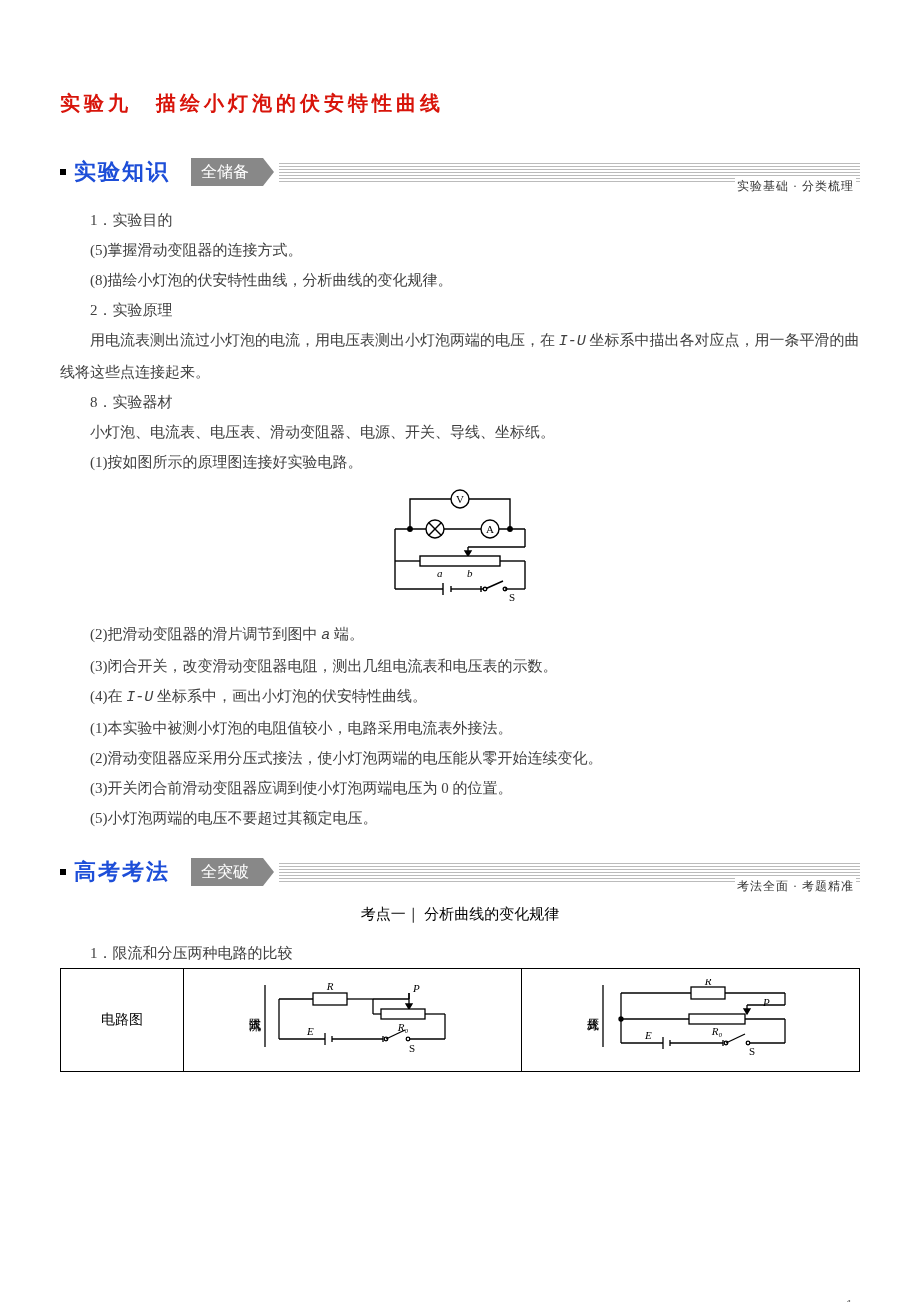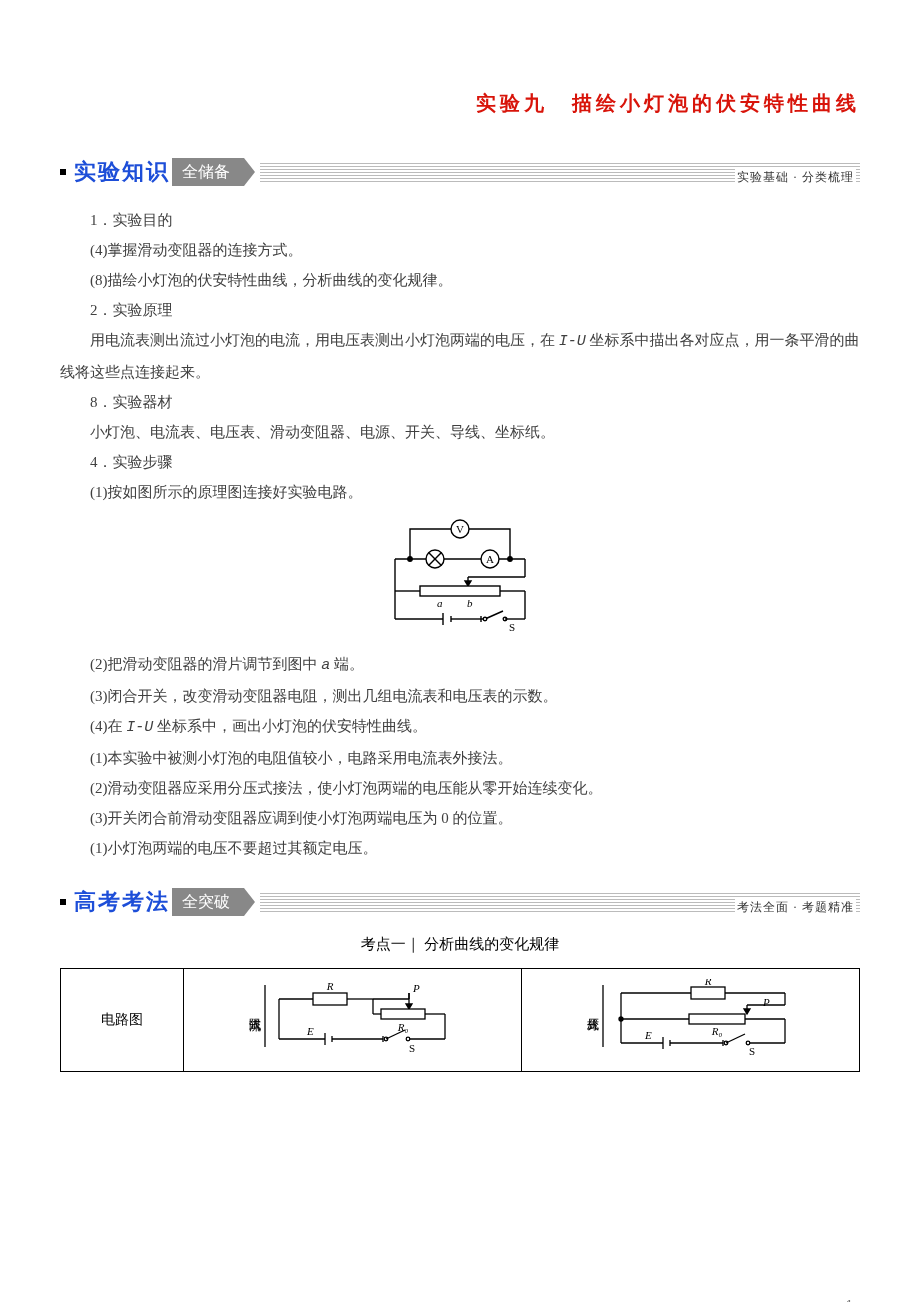--- a/index.html
+++ b/index.html
@@ -8,21 +8,21 @@
     font-family: "SimSun", "宋体", serif;
     background: #fff;
     width: 920px;
   }
   .page {
     padding: 90px 60px 40px 60px;
     position: relative;
     min-height: 1200px;
   }
   .title {
-    text-align: right;
+    text-align: left;
     color: #d8140a;
     font-size: 20px;
     font-weight: bold;
     letter-spacing: 4px;
     margin-bottom: 40px;
     font-family: "SimHei", "黑体", sans-serif;
   }
 
   
   .section-bar {
@@ -49,21 +49,21 @@
     padding: 0 2px;
     letter-spacing: 2px;
   }
   .sec-tab {
     position: relative;
     background: #888;
     color: #fff;
     font-family: "SimHei", "黑体", sans-serif;
     font-size: 16px;
     padding: 3px 14px 3px 10px;
-    margin-left: 0;
+    margin-left: 19px;
     flex-shrink: 0;
     height: 22px;
     line-height: 22px;
   }
   .sec-tab::after {
     content: "";
     position: absolute;
     right: -11px;
     top: 0;
     border-top: 14px solid transparent;
@@ -77,21 +77,21 @@
     background: repeating-linear-gradient(
       0deg,
       #bbb 0, #bbb 1px,
       transparent 1px, transparent 3px
     );
     position: relative;
   }
   .sec-note {
     position: absolute;
     right: 4px;
-    top: 7px;
+    top: 16px;
     font-size: 12px;
     font-family: "KaiTi", "楷体", serif;
     color: #333;
     background: #fff;
     padding: 0 2px;
     letter-spacing: 1px;
   }
 
   
   .body-text {
@@ -158,29 +158,28 @@
     <div class="sec-bullet"></div>
     <div class="sec-title">实验知识</div>
     <div class="sec-tab">全储备</div>
     <div class="sec-hatch">
       <span class="sec-note">实验基础 · 分类梳理</span>
     </div>
   </div>
 
   <div class="body-text">
     <p>1．实验目的</p>
-    <p>(4)掌握滑动变阻器的连接方式。</p>
+    <p>(5)掌握滑动变阻器的连接方式。</p>
     <p>(8)描绘小灯泡的伏安特性曲线，分析曲线的变化规律。</p>
     <p>2．实验原理</p>
     <p>
       <span>用电流表测出流过小灯泡的电流，用电压表测出小灯泡两端的电压，在 </span><span class="roman">I-U</span><span> 坐标系中描出各对应点，用一条平滑的曲线将这些点连接起来。</span>
     </p>
     <p>8．实验器材</p>
     <p>小灯泡、电流表、电压表、滑动变阻器、电源、开关、导线、坐标纸。</p>
-    <p>4．实验步骤</p>
     <p>(1)按如图所示的原理图连接好实验电路。</p>
   </div>
 
   <div class="circuit-box">
     <svg width="190" height="120" viewBox="0 0 190 120" stroke="#000" fill="none" stroke-width="1.4">
 
       <path d="M45 44 L45 14 L145 14 L145 44"></path>
       <circle cx="95" cy="14" r="9" fill="#fff"></circle>
       <text x="95" y="18" text-anchor="middle" font-size="11" font-family="serif" fill="#000" stroke="none">V</text>
 
@@ -232,34 +231,37 @@
     <p>
       <span>(2)把滑动变阻器的滑片调节到图中 </span><span class="roman">a</span><span> 端。</span>
     </p>
     <p>(3)闭合开关，改变滑动变阻器电阻，测出几组电流表和电压表的示数。</p>
     <p>
       <span>(4)在 </span><span class="roman">I-U</span><span> 坐标系中，画出小灯泡的伏安特性曲线。</span>
     </p>
     <p>(1)本实验中被测小灯泡的电阻值较小，电路采用电流表外接法。</p>
     <p>(2)滑动变阻器应采用分压式接法，使小灯泡两端的电压能从零开始连续变化。</p>
     <p>(3)开关闭合前滑动变阻器应调到使小灯泡两端电压为 0 的位置。</p>
-    <p>(1)小灯泡两端的电压不要超过其额定电压。</p>
+    <p>(5)小灯泡两端的电压不要超过其额定电压。</p>
   </div>
 
   <div class="section-bar">
     <div class="sec-bullet"></div>
     <div class="sec-title">高考考法</div>
     <div class="sec-tab">全突破</div>
     <div class="sec-hatch">
       <span class="sec-note">考法全面 · 考题精准</span>
     </div>
   </div>
 
   <div class="sub-heading">考点一｜ 分析曲线的变化规律</div>
 
+  <div class="body-text">
+    <p>1．限流和分压两种电路的比较</p>
+  </div>
 
   <table class="cmp">
     <tbody>
         <tr>
       <td class="col-label">电路图</td>
       <td>
         <svg width="240" height="78" viewBox="0 0 240 78" stroke="#000" fill="none" stroke-width="1.3">
 
           <text x="22" y="30" font-size="12" fill="#000" stroke="none" writing-mode="tb" glyph-orientation-vertical="0">限流式</text>
           <line x1="32" y1="6" x2="32" y2="68"></line>

